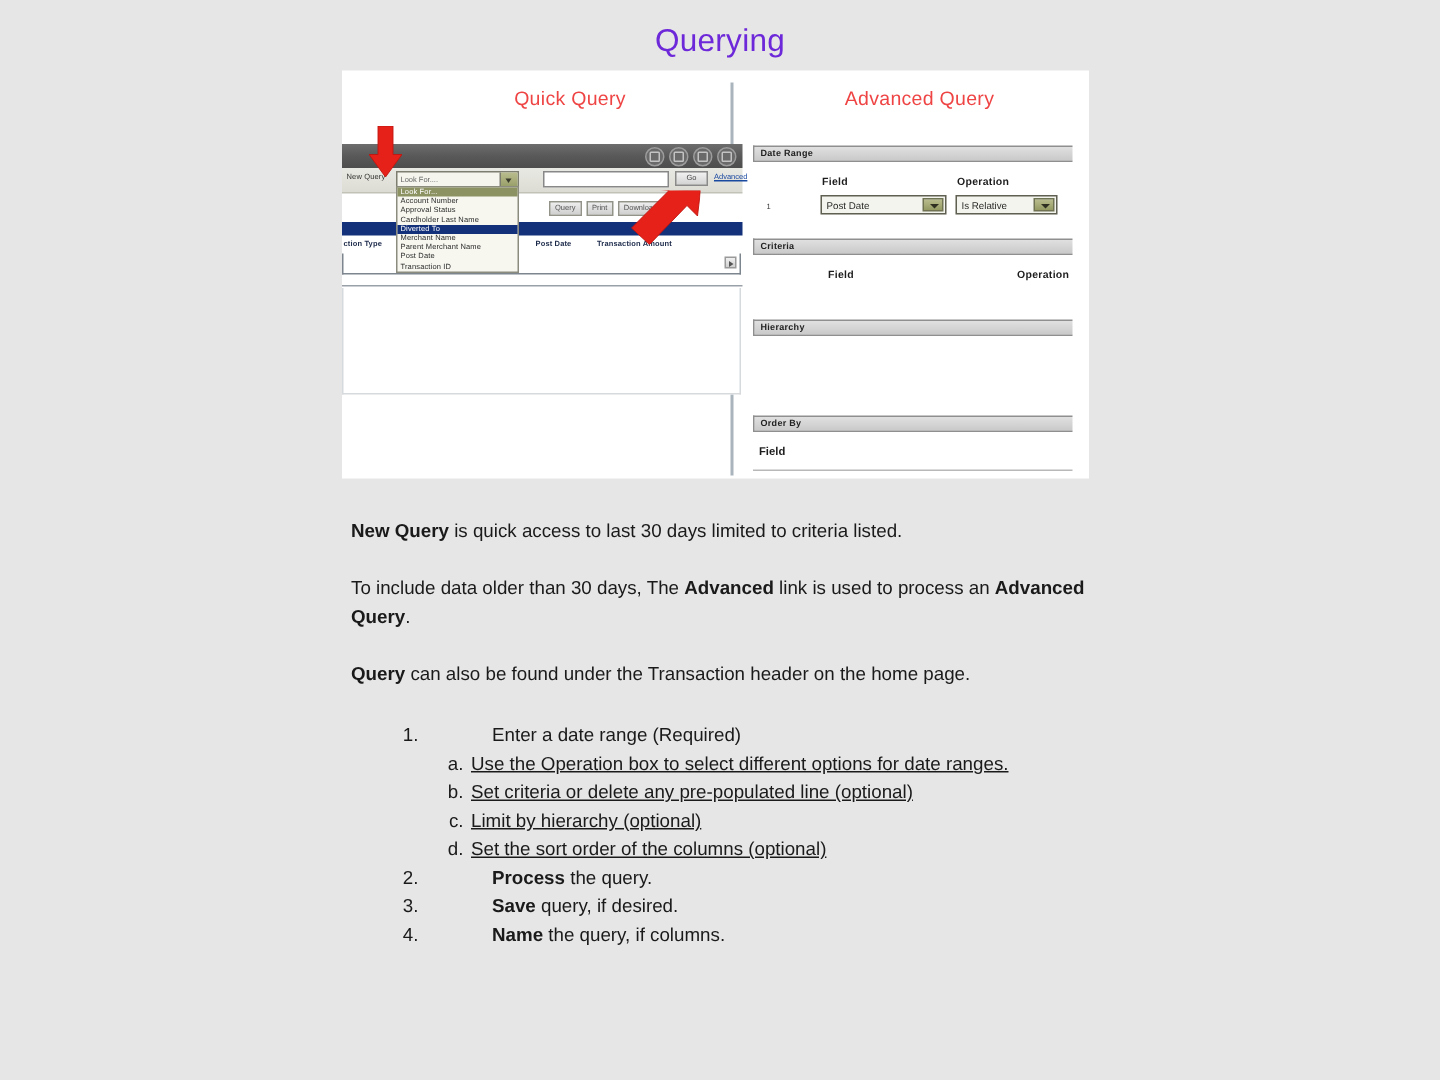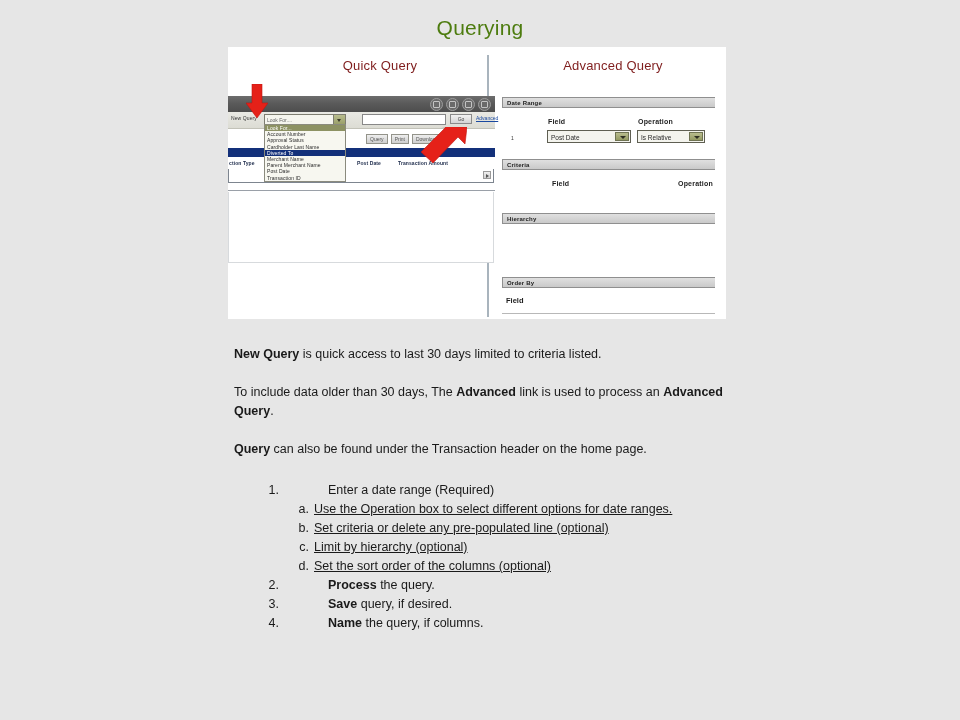--- a/index.html
+++ b/index.html
@@ -18,21 +18,21 @@
 
   
   .slide-title {
     position: absolute;
     top: 16px;
     left: 0;
     width: 960px;
     text-align: center;
     font-size: 21px;
     font-weight: 400;
-    color: #4d7c0f;
+    color: #6d28d9;
     letter-spacing: .2px;
   }
 
   
   .figure {
     position: absolute;
     left: 228px;
     top: 47px;
     width: 498px;
     height: 272px;
@@ -45,21 +45,21 @@
     left: 259px;
     top: 8px;
     width: 2px;
     height: 262px;
     background: #a9b4bd;
   }
   .cap {
     position: absolute;
     top: 11px;
     font-size: 13px;
-    color: #7f1d1d;
+    color: #ef4444;
     font-weight: 400;
     letter-spacing: .2px;
   }
   .cap-left  { left: 62px; width: 180px; text-align: center; }
   .cap-right { left: 285px; width: 200px; text-align: center; }
 
   
   .app-left {
     position: absolute;
     left: 0px;

